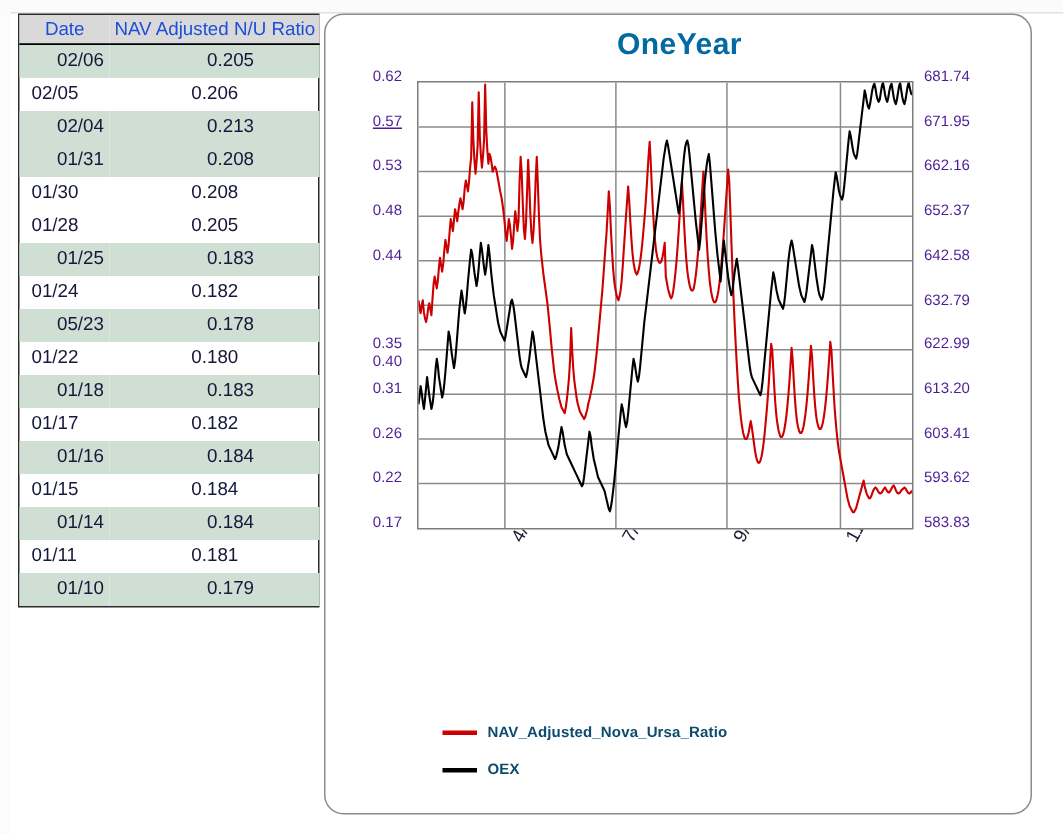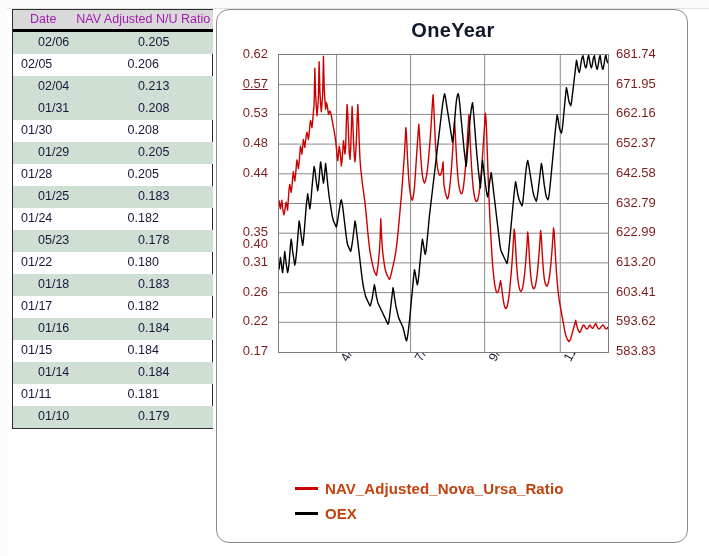--- a/index.html
+++ b/index.html
@@ -45,24 +45,24 @@
   table.nav-table {
     border-collapse: collapse;
     width: 100%;
     font-size: 12.5px;
     color: #17183b;
   }
   table.nav-table th {
     background: #d9d9d9;
     font-weight: normal;
     font-size: 12.5px;
-    color: #a21caf;
+    color: #1d4ed8;
     padding: 2px 3px 3px 3px;
     text-align: center;
-    border-bottom: 3px solid #000000;
+    border-bottom: 1px solid #000000;
     white-space: nowrap;
   }
   table.nav-table th.th-date { width: 52px; }
   table.nav-table td {
     padding: 2px 4px 3px 4px;
     height: 17px;
     line-height: 15px;
     white-space: nowrap;
   }
   table.nav-table td.c-date { text-align: left; padding-left: 8px; width: 52px; }
@@ -79,42 +79,42 @@
     background: #ffffff;
     box-sizing: border-box;
   }
   .chart-title {
     position: absolute;
     left: 0; top: 9px;
     width: 472px;
     text-align: center;
     font-size: 20px;
     font-weight: bold;
-    color: #0f172a;
+    color: #0369a1;
     letter-spacing: 0.3px;
   }
 
   
   .plot-area {
     position: absolute;
     left: 61px;  
     top: 44px;   
     width: 331px;
     height: 299px;
     border: 1px solid #7d7d7d;
     box-sizing: border-box;
     background: #ffffff;
   }
   .plot-area svg { display: block; }
 
   
   .ytick {
     position: absolute;
-    font-size: 13px;
-    color: #7f1d1d;
+    font-size: 10px;
+    color: #4c1d95;
     white-space: nowrap;
   }
   .ytick.left  { right: 419px; text-align: right; }   
   .ytick.right { left: 399px;  text-align: left; }
 
   
   .xtick {
     position: absolute;
     font-size: 12.5px;
     color: #1b1b33;
@@ -133,23 +133,23 @@
     display: flex;
     align-items: center;
     height: 25px;
   }
   .legend-swatch {
     width: 23px; height: 3px;
     margin-right: 7px;
     display: inline-block;
   }
   .legend-label {
-    font-size: 15px;
+    font-size: 10px;
     font-weight: bold;
-    color: #c2410c;
+    color: #0c4a6e;
     letter-spacing: 0.1px;
   }
 </style>
 </head>
 <body>
 
 <div id="root">
 
   <div class="top-rail"></div>
   <div class="left-rail"></div>
@@ -175,24 +175,20 @@
             <td class="c-date">02/04</td>
             <td class="c-val">0.213</td>
           </tr>
           <tr class="alt">
             <td class="c-date">01/31</td>
             <td class="c-val">0.208</td>
           </tr>
           <tr class="">
             <td class="c-date">01/30</td>
             <td class="c-val">0.208</td>
-          </tr>
-          <tr class="alt">
-            <td class="c-date">01/29</td>
-            <td class="c-val">0.205</td>
           </tr>
           <tr class="">
             <td class="c-date">01/28</td>
             <td class="c-val">0.205</td>
           </tr>
           <tr class="alt">
             <td class="c-date">01/25</td>
             <td class="c-val">0.183</td>
           </tr>
           <tr class="">

